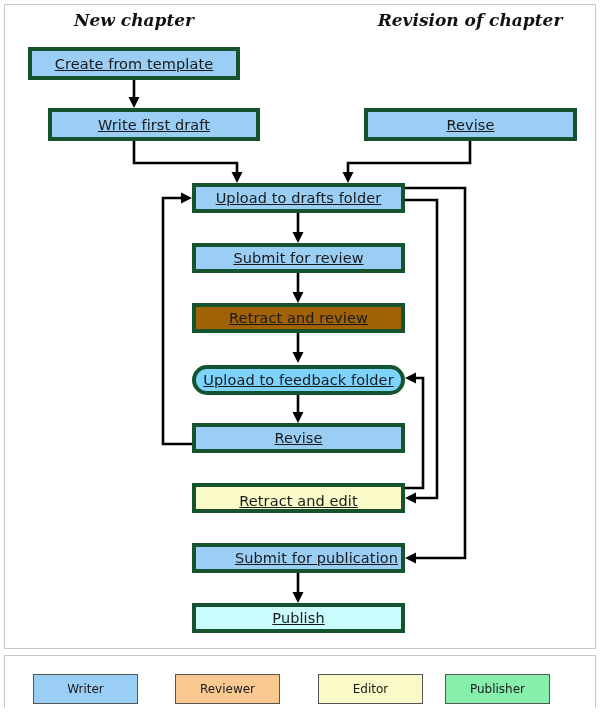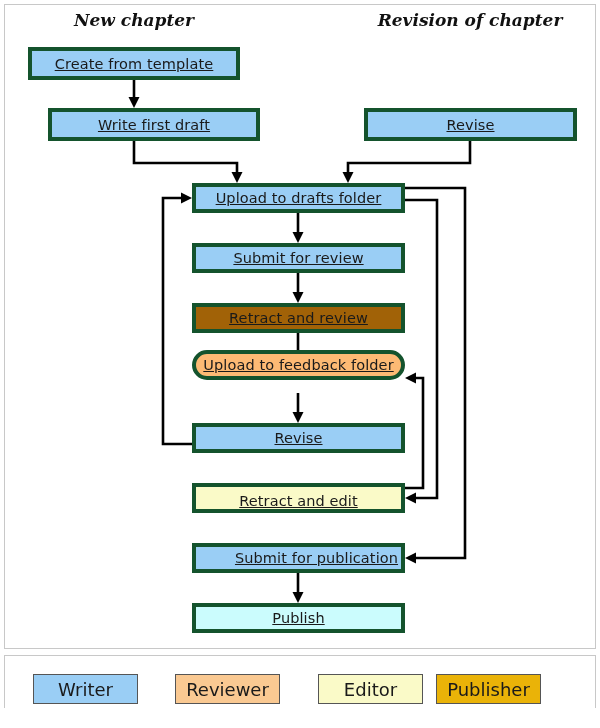--- a/index.html
+++ b/index.html
@@ -59,21 +59,21 @@
     z-index: 3;
     text-decoration: underline;
   }
   .legend-item {
     position: absolute;
     box-sizing: border-box;
     border: 1px solid #555555;
     display: flex;
     align-items: center;
     justify-content: center;
-    font-size: 18px;
+    font-size: 12px;
     color: #1a1a1a;
     white-space: nowrap;
     height: 30px;
     top: 19px;
   }
   #edges {
     position: absolute;
     left: 0;
     top: 0;
     width: 600px;
@@ -183,21 +183,21 @@
   </div>
 
   <div class="node" style="left:192px; top:243px; width:213px; height:30px; background:#9ACEF5;">
     <span>Submit for review</span>
   </div>
 
   <div class="node" style="left:192px; top:303px; width:213px; height:30px; background:#a16207;">
     <span>Retract and review</span>
   </div>
 
-  <div class="node" style="left:192px; top:350px; width:213px; height:30px; background:#fdba74;border-radius:15px;">
+  <div class="node" style="left:192px; top:365px; width:213px; height:30px; background:#7dd3fc;border-radius:15px;">
     <span>Upload to feedback folder</span>
   </div>
 
   <div class="node" style="left:192px; top:423px; width:213px; height:30px; background:#9ACEF5;">
     <span>Revise</span>
   </div>
 
   <div class="node" style="left:192px; top:483px; width:213px; height:30px; background:#FAFAC8;align-items:flex-end;">
     <span>Retract and edit</span>
   </div>
@@ -213,18 +213,18 @@
   <div id="legend-inner" style="position:absolute; left:4px; top:655px; width:592px; height:68px;">
     <div class="legend-item" style="left:29px;  width:105px; background:#9ACEF5;">
       <span>Writer</span>
     </div>
     <div class="legend-item" style="left:171px; width:105px; background:#FAC992;">
       <span>Reviewer</span>
     </div>
     <div class="legend-item" style="left:314px; width:105px; background:#FAFAC8;">
       <span>Editor</span>
     </div>
-    <div class="legend-item" style="left:432px; width:105px; background:#eab308;text-align:center;">
+    <div class="legend-item" style="left:441px; width:105px; background:#86efac;text-align:center;">
       <span>Publisher</span>
     </div>
   </div>
 
 </div>
 
 </body></html>

